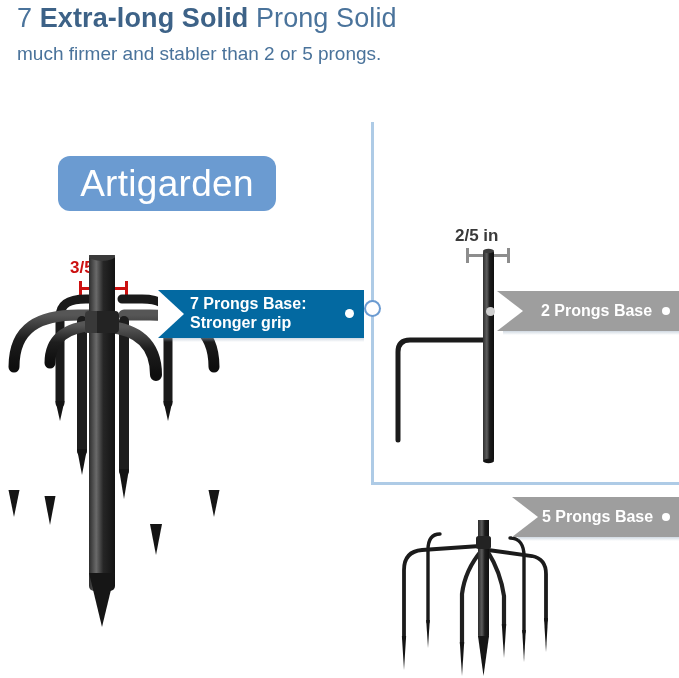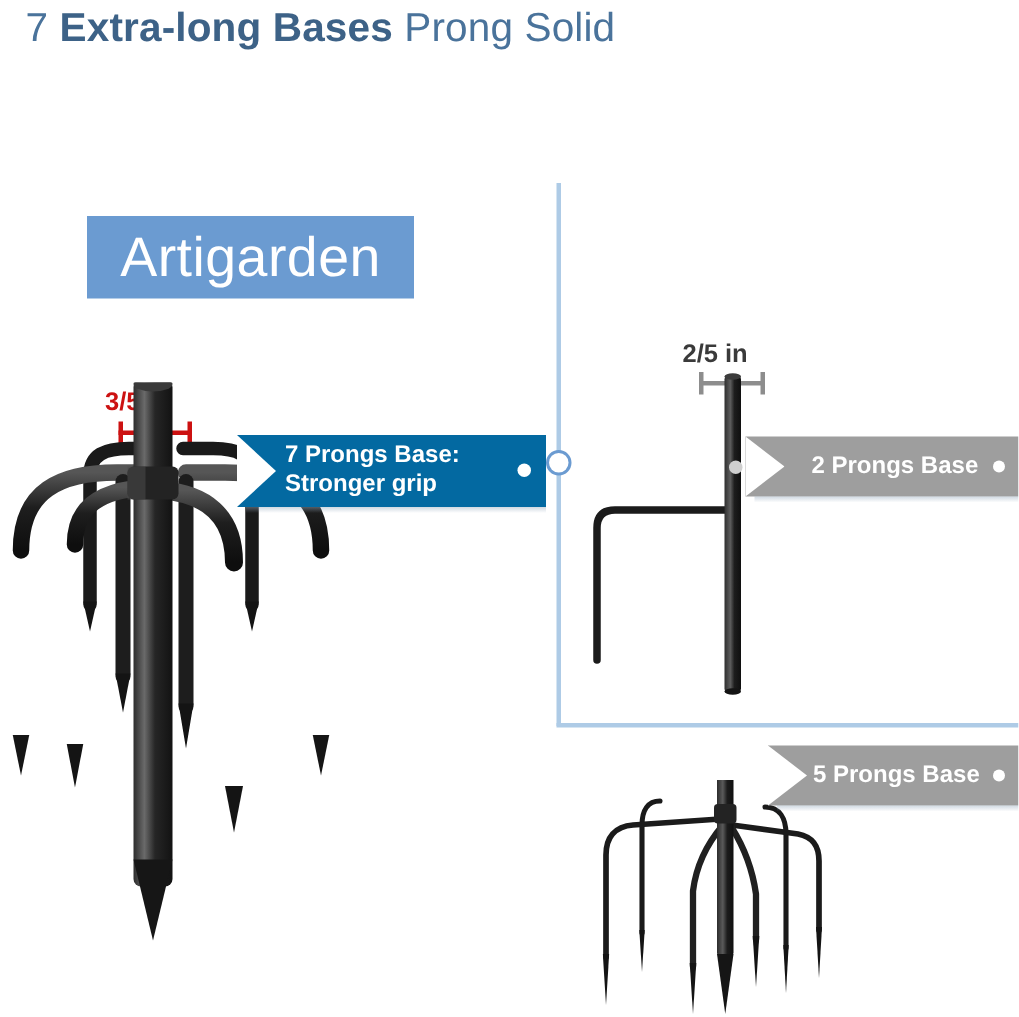--- a/index.html
+++ b/index.html
@@ -36,22 +36,22 @@
   }
 
   
   .badge{
     position:absolute;
     display:flex;align-items:center;justify-content:center;
     color:#ffffff;font-weight:normal;
     letter-spacing:.3px;
   }
   .badge-brand{
-    left:58px;top:144px;width:218px;height:55px;
-    background:#6b9bd1;font-size:37px;
+    left:58px;top:156px;width:218px;height:55px;
+    background:#6b9bd1;font-size:37px;border-radius:12px;
   }
   .badge-others{
     left:461px;top:155px;width:165px;height:53px;
     background:#9e9e9e;font-size:33px;
   }
   .dim-label{
     position:absolute;white-space:nowrap;
     font-weight:bold;font-size:17px;text-align:center;
   }
   .dim-label.red{color:#cc1111;left:70px;top:258px;}
@@ -133,22 +133,23 @@
     position:absolute;left:366px;top:302px;width:13px;height:13px;
     border-radius:50%;background:#ffffff;
     box-shadow:0 0 0 2px #6b9bd1;
   }
 </style>
 </head>
 <body>
 
 <div id="stage">
 
-  <div class="headline"><span>7 </span><span class="bold">Extra-long Bases</span><span> Prong Solid</span></div>
-
+  <div class="headline"><span>7 </span><span class="bold">Extra-long Solid</span><span> Prong Solid</span></div>
+
+  <div class="subline">much firmer and stabler than 2 or 5 prongs.</div>
 
   <div class="v-divider"></div>
   <div class="h-divider"></div>
   <div class="divider-dot"></div>
 
   <div class="badge badge-brand">
     <span>Artigarden</span>
   </div>
 
 

